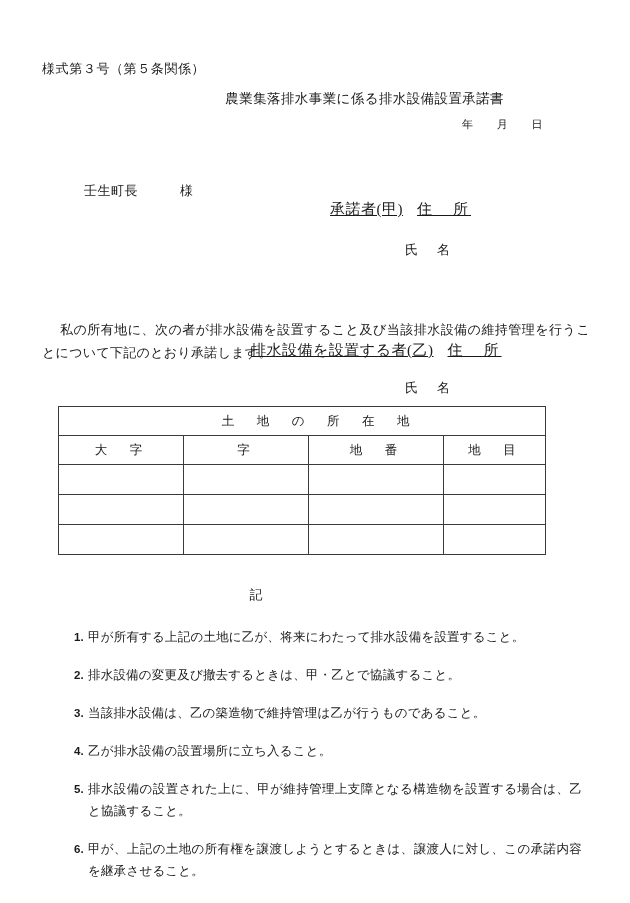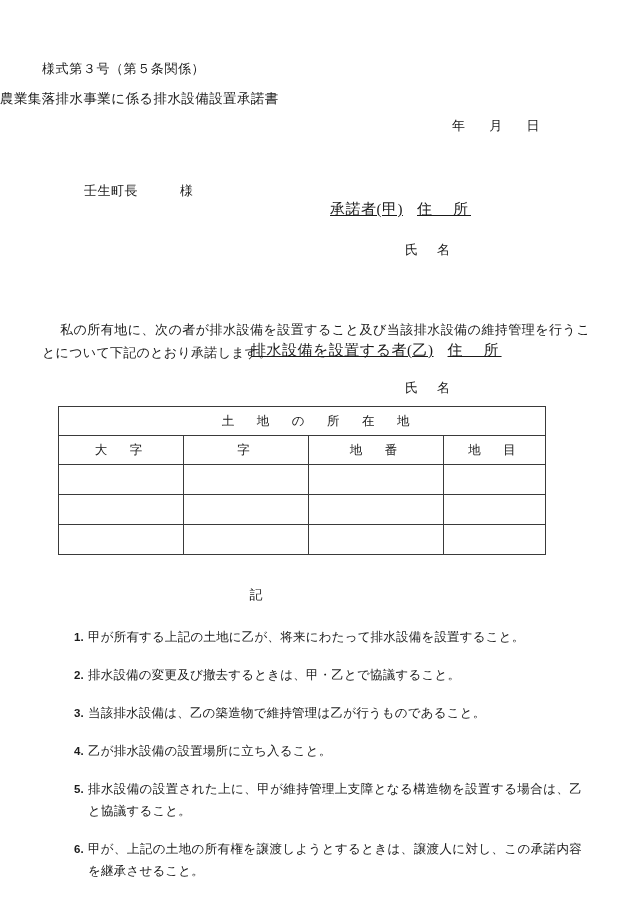--- a/index.html
+++ b/index.html
@@ -29,31 +29,31 @@
     top: 60px;
     font-size: 13px;
     letter-spacing: 0.6px;
     white-space: nowrap;
   }
   .doc-title {
     position: absolute;
     left: 0;
     right: 0;
     top: 90px;
-    text-align: left;
+    text-align: right;
     font-size: 13.5px;
     letter-spacing: 0.4px;
     box-sizing: border-box;
     white-space: nowrap;
   }
   .date-line {
     position: absolute;
-    left: 452px;
+    left: 462px;
     top: 117px;
-    font-size: 13px;
+    font-size: 11px;
     letter-spacing: 0.5px;
     white-space: nowrap;
   }
   .date-line span { margin-right: 20px; }
   .date-line span:last-child { margin-right: 0; }
 
   .addressee {
     position: absolute;
     left: 84px;
     top: 158px;

